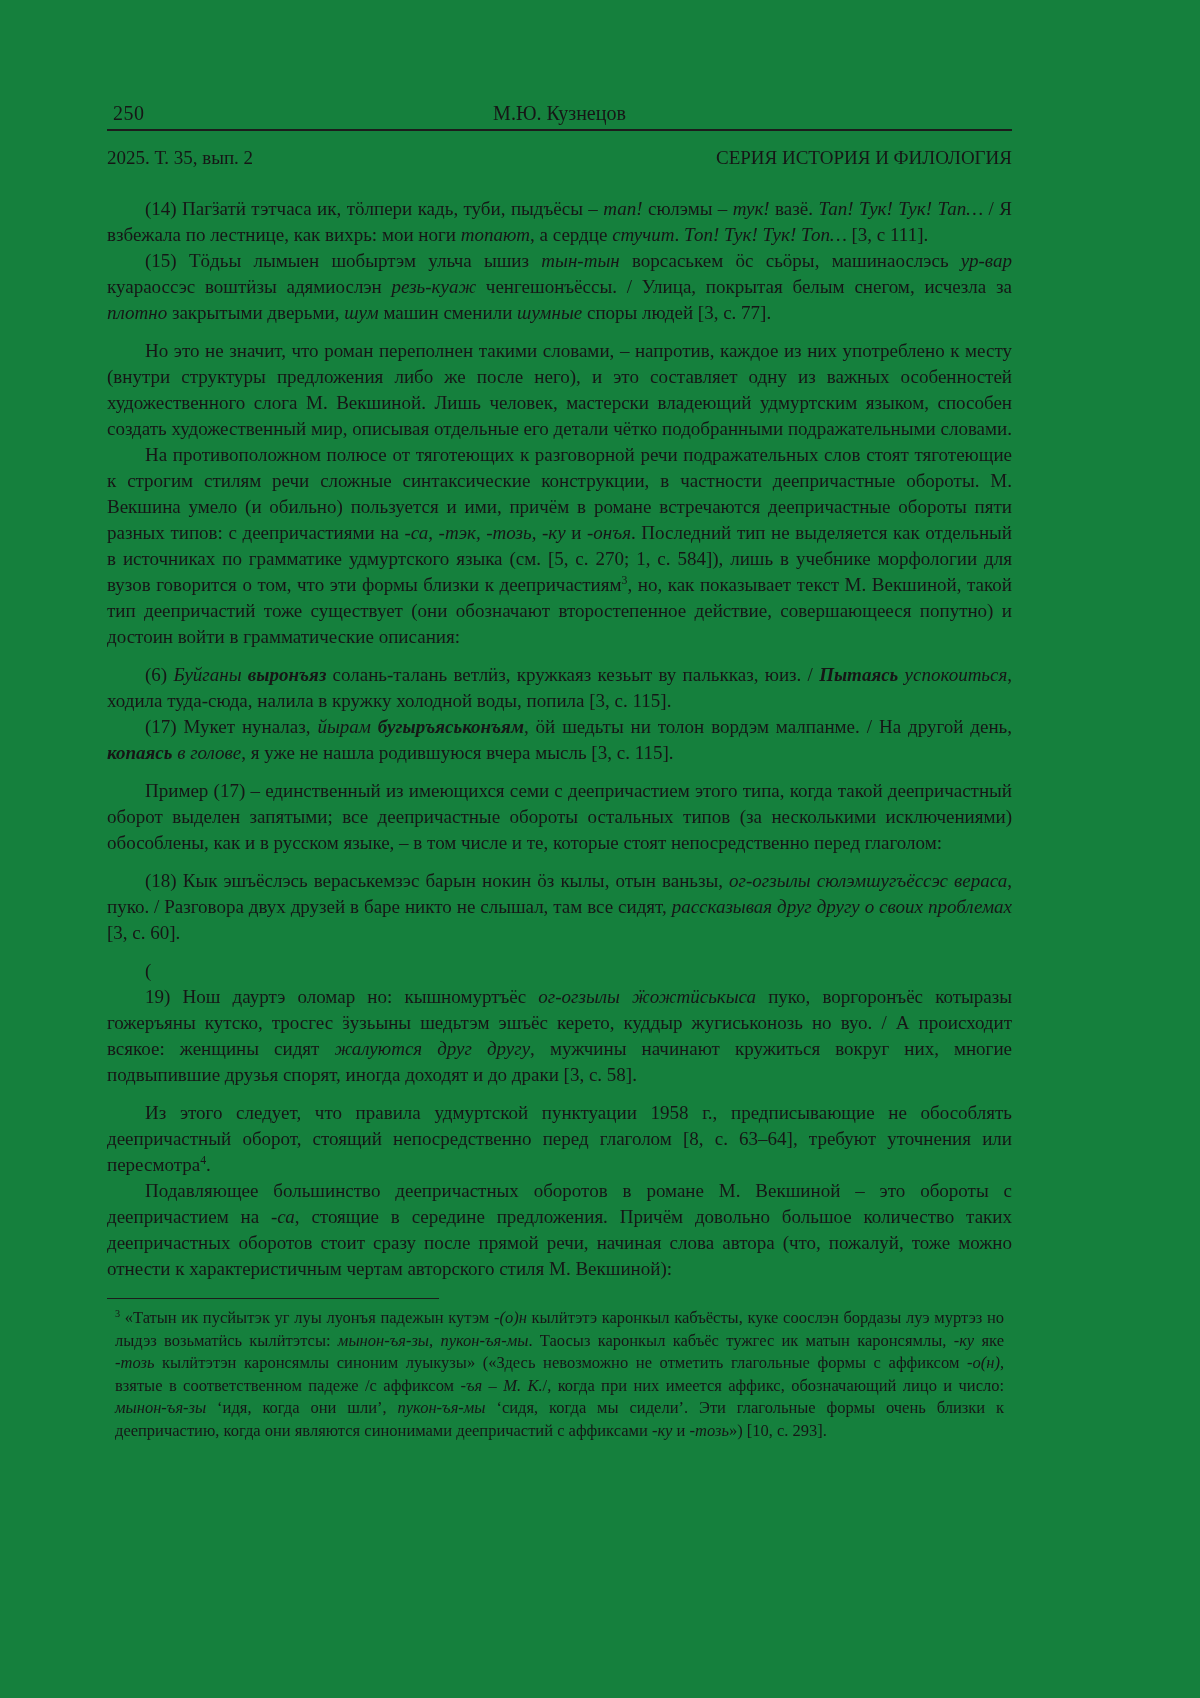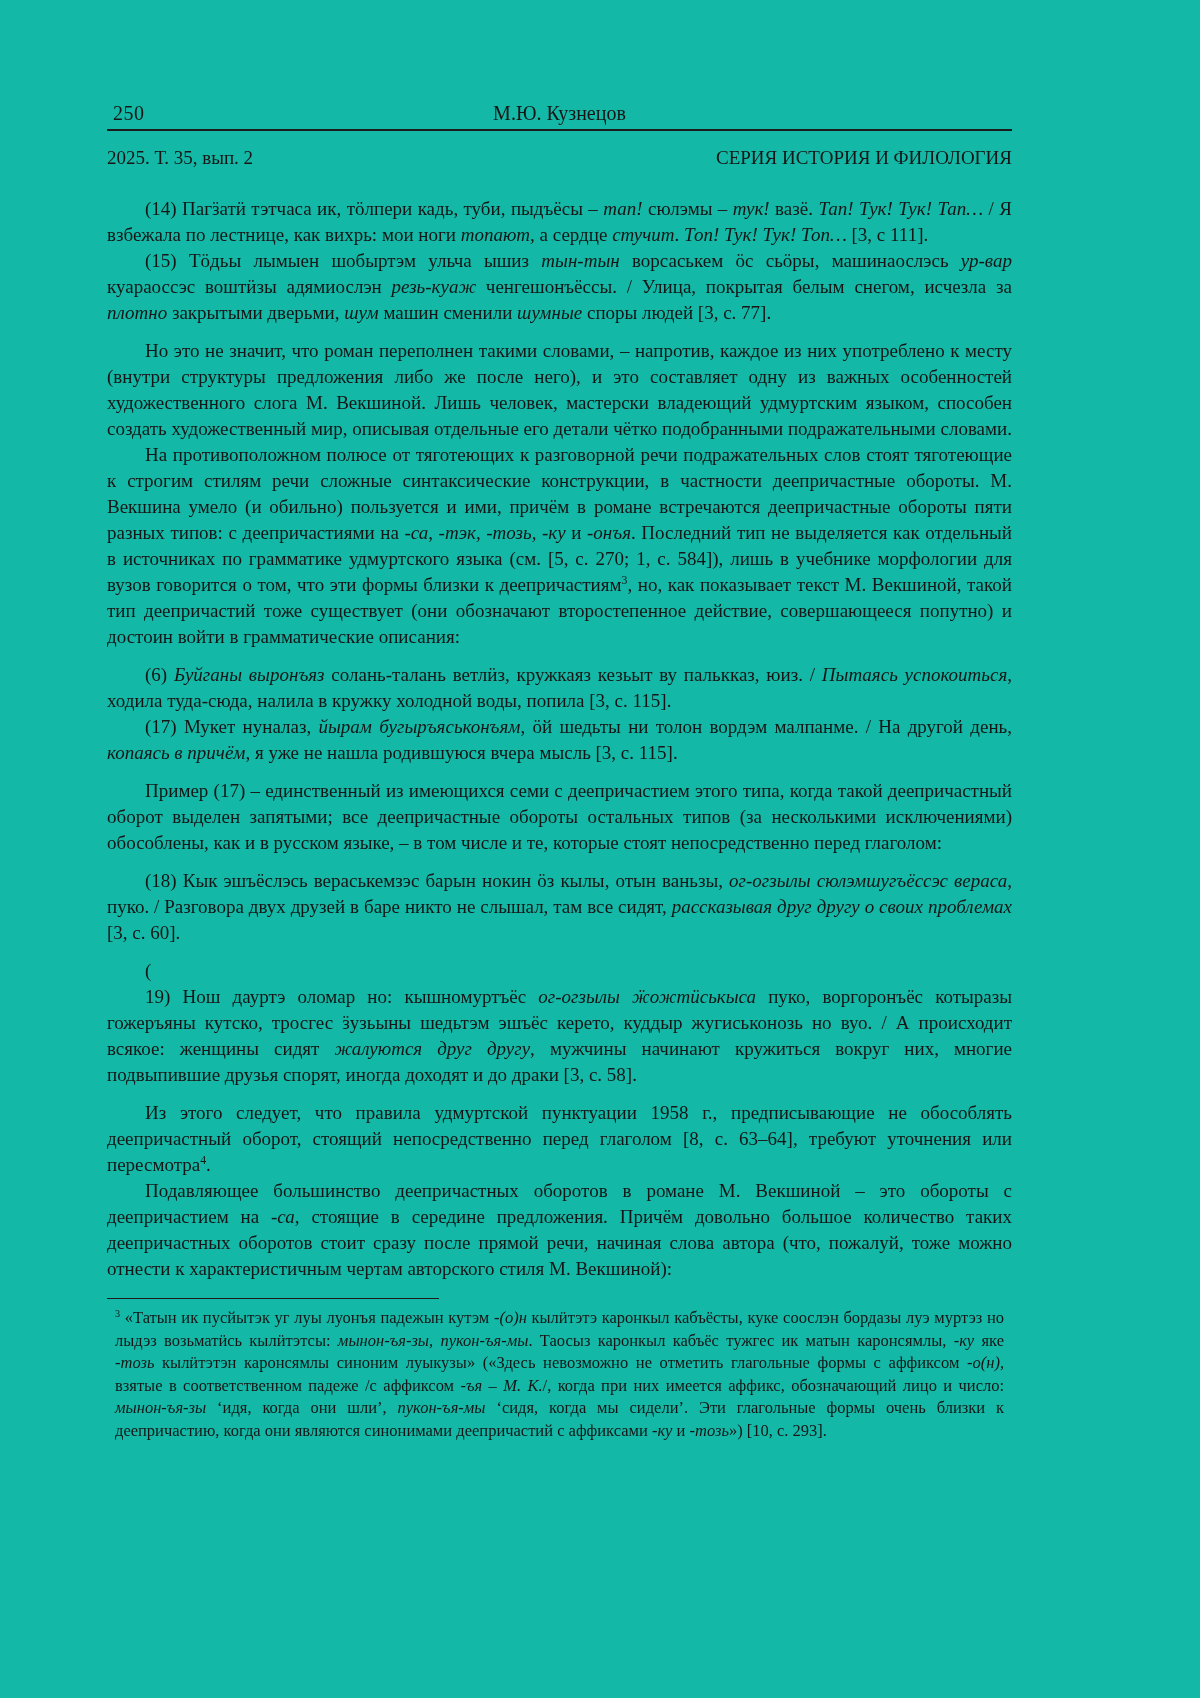--- a/index.html
+++ b/index.html
@@ -3,37 +3,37 @@
 <meta charset="utf-8">
 <style>
   * { box-sizing: border-box; }
   html, body { margin: 0; padding: 0; }
   body {
     width: 1200px; height: 1698px;
     background: #ffffff;
     font-family: "Liberation Serif", serif;
     color: #161616;
   }
-  .page { position: relative; width: 1200px; height: 1698px; background: #14b8a6; overflow: hidden; }
+  .page { position: relative; width: 1200px; height: 1698px; background: #15803d; overflow: hidden; }
   .content { position: absolute; left: 107px; top: 100px; width: 905px; }
 
   
   .head-row1 { position: relative; height: 27px; font-size: 20px; line-height: 26px; }
   .page-num { position: absolute; left: 6px; top: 0; letter-spacing: 0.5px; }
   .running-head { display: block; text-align: center; }
   .head-rule { border-top: 2px solid #1c1c1c; margin-top: 2px; }
   .head-row2 { display: flex; justify-content: space-between; font-size: 19px; line-height: 25px; margin-top: 14px; }
 
   
   .body-text { margin-top: 26px; font-size: 19px; line-height: 26px; }
   .para { margin: 0; text-indent: 38px; text-align: justify; }
   .para.gap { margin-top: 12px; }
   .i  { font-style: italic; }
   .b  { font-weight: normal; margin-top: 17px; }
-  .bi { font-weight: normal; font-style: italic; }
+  .bi { font-weight: bold; font-style: italic; }
   sup { font-size: 0.62em; line-height: 0; }
 
   
   .fn-block { margin-top: 16px; }
   .fn-rule { width: 332px; border-top: 1.5px solid #1c1c1c; margin-bottom: 8px; }
   .fn { margin: 8px; font-size: 16.5px; line-height: 22.5px; text-align: justify; }
 </style>
 </head>
 <body>
 
@@ -51,21 +51,21 @@
         <span>СЕРИЯ ИСТОРИЯ И ФИЛОЛОГИЯ</span>
       </div>
     </header>
 
     <main class="body-text">
       <p class="para"><span>(14) Пагӟатӥ тэтчаса ик, тӧлпери кадь, туби, пыдъёсы – </span><span class="i">тап!</span><span> сюлэмы – </span><span class="i">тук!</span><span> вазё. </span><span class="i">Тап! Тук! Тук! Тап…</span><span> / Я взбежала по лестнице, как вихрь: мои ноги </span><span class="i">топают</span><span>, а сердце </span><span class="i">стучит</span><span>. </span><span class="i">Топ! Тук! Тук! Топ…</span><span> [3, с 111].</span></p>
       <p class="para"><span>(15) Тӧдьы лымыен шобыртэм ульча ышиз </span><span class="i">тын-тын</span><span> ворсаськем ӧс сьӧры, машинаослэсь </span><span class="i">ур-вар</span><span> куараоссэс воштӥзы адямиослэн </span><span class="i">резь-куаж</span><span> ченгешонъёссы. / Улица, покрытая белым снегом, исчезла за </span><span class="i">плотно</span><span> закрытыми дверьми, </span><span class="i">шум</span><span> машин сменили </span><span class="i">шумные</span><span> споры людей [3, с. 77].</span></p>
       <p class="para gap"><span>Но это не значит, что роман переполнен такими словами, – напротив, каждое из них употреблено к месту (внутри структуры предложения либо же после него), и это составляет одну из важных особенностей художественного слога М. Векшиной. Лишь человек, мастерски владеющий удмуртским языком, способен создать художественный мир, описывая отдельные его детали чётко подобранными подражательными словами.</span></p>
       <p class="para"><span>На противоположном полюсе от тяготеющих к разговорной речи подражательных слов стоят тяготеющие к строгим стилям речи сложные синтаксические конструкции, в частности деепричастные обороты. М. Векшина умело (и обильно) пользуется и ими, причём в романе встречаются деепричастные обороты пяти разных типов: с деепричастиями на </span><span class="i">-са, -тэк, -тозь, -ку</span><span> и </span><span class="i">-онъя</span><span>. Последний тип не выделяется как отдельный в источниках по грамматике удмуртского языка (см. [5, с. 270; 1, с. 584]), лишь в учебнике морфологии для вузов говорится о том, что эти формы близки к деепричастиям</span><sup>3</sup><span>, но, как показывает текст М. Векшиной, такой тип деепричастий тоже существует (они обозначают второстепенное действие, совершающееся попутно) и достоин войти в грамматические описания:</span></p>
       <p class="para gap"><span>(6) </span><span class="i">Буйганы</span><span> </span><span class="bi">выронъяз</span><span> солань-талань ветлӥз, кружкаяз кезьыт ву палькказ, юиз. / </span><span class="bi">Пытаясь</span><span> </span><span class="i">успокоиться</span><span>, ходила туда-сюда, налила в кружку холодной воды, попила [3, с. 115].</span></p>
-      <p class="para"><span>(17) Мукет нуналаз, </span><span class="i">йырам</span><span> </span><span class="bi">бугыръяськонъям</span><span>, ӧй шедьты ни толон вордэм малпанме. / На другой день, </span><span class="bi">копаясь</span><span> </span><span class="i">в причём</span><span>, я уже не нашла родившуюся вчера мысль [3, с. 115].</span></p>
+      <p class="para"><span>(17) Мукет нуналаз, </span><span class="i">йырам</span><span> </span><span class="bi">бугыръяськонъям</span><span>, ӧй шедьты ни толон вордэм малпанме. / На другой день, </span><span class="bi">копаясь</span><span> </span><span class="i">в голове</span><span>, я уже не нашла родившуюся вчера мысль [3, с. 115].</span></p>
       <p class="para gap"><span>Пример (17) – единственный из имеющихся семи с деепричастием этого типа, когда такой деепричастный оборот выделен запятыми; все деепричастные обороты остальных типов (за несколькими исключениями) обособлены, как и в русском языке, – в том числе и те, которые стоят непосредственно перед глаголом:</span></p>
       <p class="para gap"><span>(18) Кык эшъёслэсь вераськемзэс барын нокин ӧз кылы, отын ваньзы, </span><span class="i">ог-огзылы сюлэмшугъёссэс вераса</span><span>, </span><span class="b">пуко</span><span>. / Разговора двух друзей в баре никто не слышал, там все </span><span class="b">сидят</span><span>, </span><span class="i">рассказывая друг другу о своих проблемах</span><span> [3, с. 60].</span></p>
       <p class="para gap"><span>(</span></p>
       <p class="para"><span>19) Нош дауртэ оломар но: кышномуртъёс </span><span class="i">ог-огзылы ӝожтӥськыса</span><span> </span><span class="b">пуко</span><span>, воргоронъёс котыразы гожеръяны кутско, тросгес ӟузьыны шедьтэм эшъёс керето, куддыр жугиськонозь но вуо. / А происходит всякое: женщины </span><span class="b">сидят</span><span> </span><span class="i">жалуются друг другу</span><span>, мужчины начинают кружиться вокруг них, многие подвыпившие друзья спорят, иногда доходят и до драки [3, с. 58].</span></p>
       <p class="para gap"><span>Из этого следует, что правила удмуртской пунктуации 1958 г., предписывающие не обособлять деепричастный оборот, стоящий непосредственно перед глаголом [8, с. 63–64], требуют уточнения или пересмотра</span><sup>4</sup><span>.</span></p>
       <p class="para"><span>Подавляющее большинство деепричастных оборотов в романе М. Векшиной – это обороты с деепричастием на </span><span class="i">-са</span><span>, стоящие в середине предложения. Причём довольно большое количество таких деепричастных оборотов стоит сразу после прямой речи, начиная слова автора (что, пожалуй, тоже можно отнести к характеристичным чертам авторского стиля М. Векшиной):</span></p>
     </main>
 
     <footer class="fn-block">
       <div class="fn-rule"></div>

